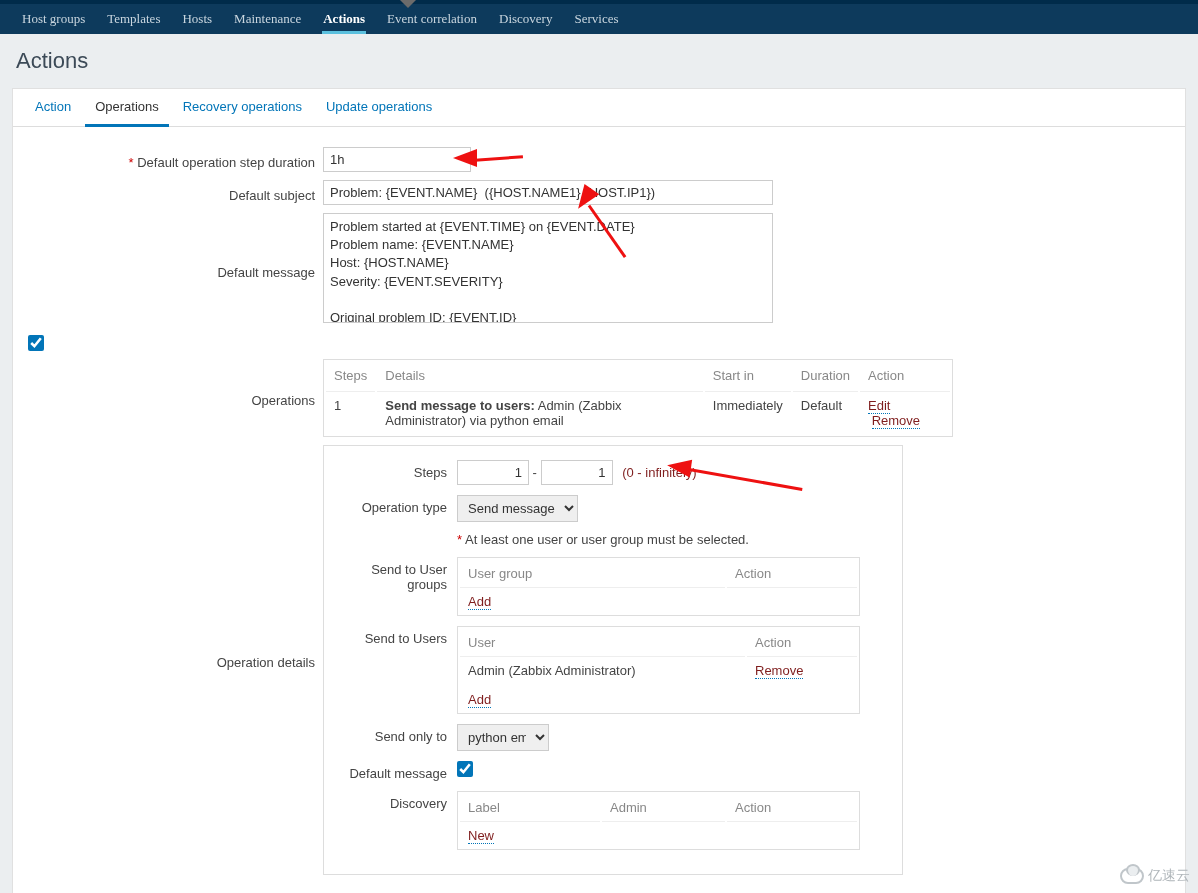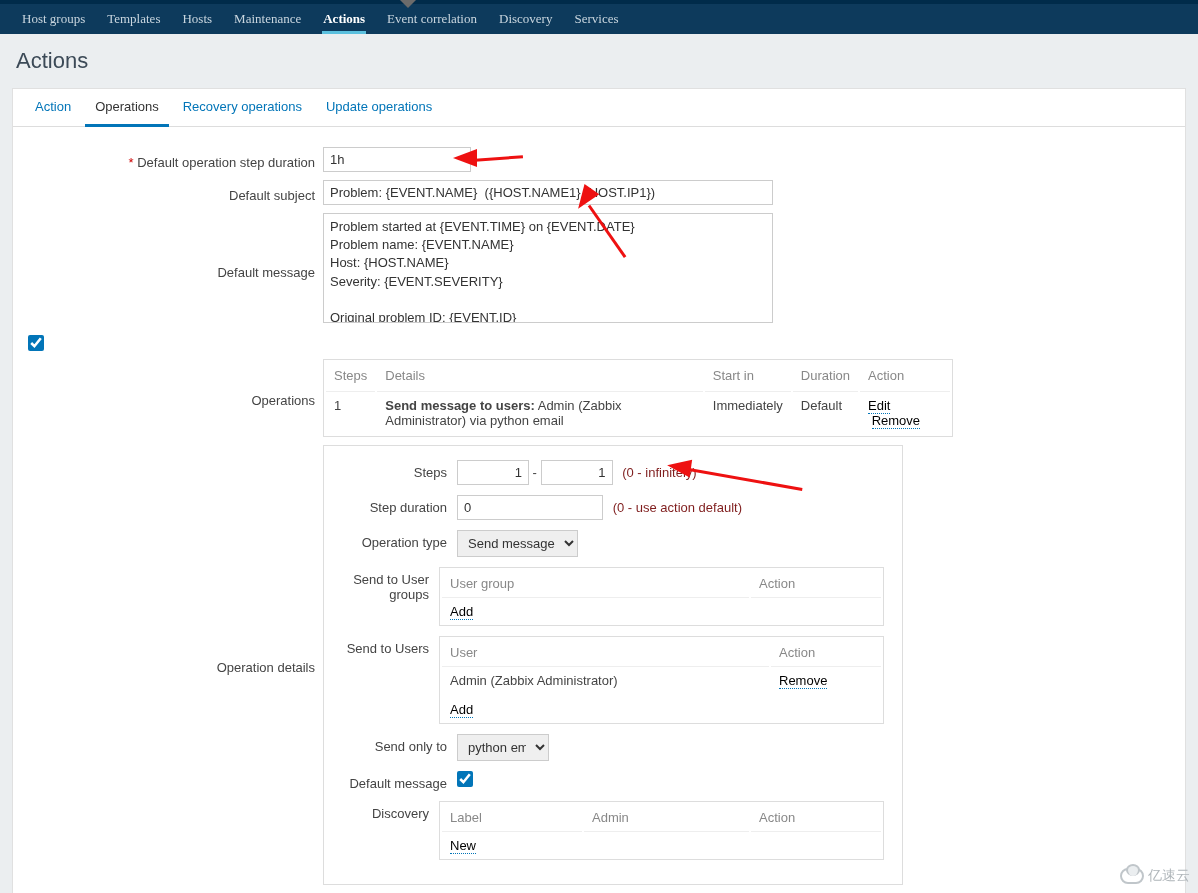--- a/index.html
+++ b/index.html
@@ -20,30 +20,30 @@
 .lbl .req { color:#cc0000; }
 .ctrl { flex:1; }
 input[type=text], textarea, select { border:1px solid #ccc; padding:4px 6px; font-size:13px; color:#333; font-family:inherit; }
 input[type=text].short { width:148px; }
 input[type=text].med { width:450px; }
 textarea.msg { width:450px; height:110px; resize:none; line-height:1.4; }
 input[type=checkbox] { width:16px; height:16px; accent-color:#0275b8; vertical-align:middle; }
 .optable { border:1px solid #ddd; border-collapse:separate; width:630px; font-size:13px; }
 .optable th { text-align:left; font-weight:normal; color:#888; padding:6px 8px; }
 .optable td { padding:6px 8px; border-top:1px solid #eee; vertical-align:top; }
-.linku { color:#000000; text-decoration:none; cursor:pointer; border-bottom:1px dotted #0275b8; }
+.linku { color:#7f1d1d; text-decoration:none; cursor:pointer; border-bottom:1px dotted #0275b8; }
 .details { border:1px solid #ddd; padding:14px 18px 14px 18px; width:580px; }
 .drow { display:flex; margin-bottom:10px; align-items:flex-start; }
 .dlbl { width:115px; text-align:right; padding-right:10px; padding-top:5px; color:#444; font-size:13px; }
 .dctrl { flex:1; }
 input.num { width:72px; text-align:right; }
 input.stepdur { width:146px; }
 .hint { color:#7f1d1d; margin-left:6px; }
 .err { color:#cc0000; }
-.inner-table { border:1px solid #ddd; width:445px; font-size:13px; }
+.inner-table { border:1px solid #ddd; width:403px; font-size:13px; }
 .inner-table th { text-align:left; font-weight:normal; color:#888; padding:6px 8px; border-bottom:1px solid #eee;}
 .inner-table td { padding:4px 8px; }
 .watermark { position:fixed; right:8px; bottom:8px; color:#b0b6ba; font-size:14px; display:flex; align-items:center; gap:4px; }
 .cloud { width:24px; height:16px; border:2px solid #c0c6ca; border-radius:9px; position:relative; }
 .cloud::before { content:""; position:absolute; width:10px; height:10px; border:2px solid #c0c6ca; border-radius:50%; top:-6px; left:4px; background:#ebeef0; border-bottom:none;}
 .arrow { position:absolute; pointer-events:none; }
 .arrowAhead { width:0; height:0; border-top:9px solid transparent; border-bottom:9px solid transparent; border-right:24px solid #e11; position:absolute; }
 .arrowAtail { position:absolute; height:3px; background:#e11; }
 </style>
 </head>
@@ -154,37 +154,34 @@
               <input type="text" class="num" value="1" style="">
               <span class="hint">(0 - infinitely)</span>
               
               <div class="arrow" style="left:210px; top:-2px;">
                 <div class="arrowAhead" style="left:0; top:0; transform:rotate(8deg);"></div>
                 <div class="arrowAtail" style="left:22px; top:10px; width:115px; transform:rotate(10deg); transform-origin:left center;"></div>
               </div>
             </div>
           </div>
 
-          <div class="drow">
-            <div class="dlbl"><span>Step duration</span></div>
-            <div class="dctrl">
-              <input type="text" class="stepdur" value="0" style="">
-              <span class="hint">(0 - use action default)</span>
-            </div>
-          </div>
 
           <div class="drow">
             <div class="dlbl"><span>Operation type</span></div>
             <div class="dctrl">
               <select style="width:121px">
                 <option>Send message</option>
               </select>
             </div>
           </div>
 
+          <div class="drow">
+            <div class="dlbl"></div>
+            <div class="dctrl"><span class="err">* </span><span>At least one user or user group must be selected.</span></div>
+          </div>
 
           <div class="drow">
             <div class="dlbl"><span>Send to User groups</span></div>
             <div class="dctrl">
               <table class="inner-table">
                 <tbody>
                     <tr>
                   <th>User group</th>
                   <th style="width:130px">Action</th>
                 </tr>

